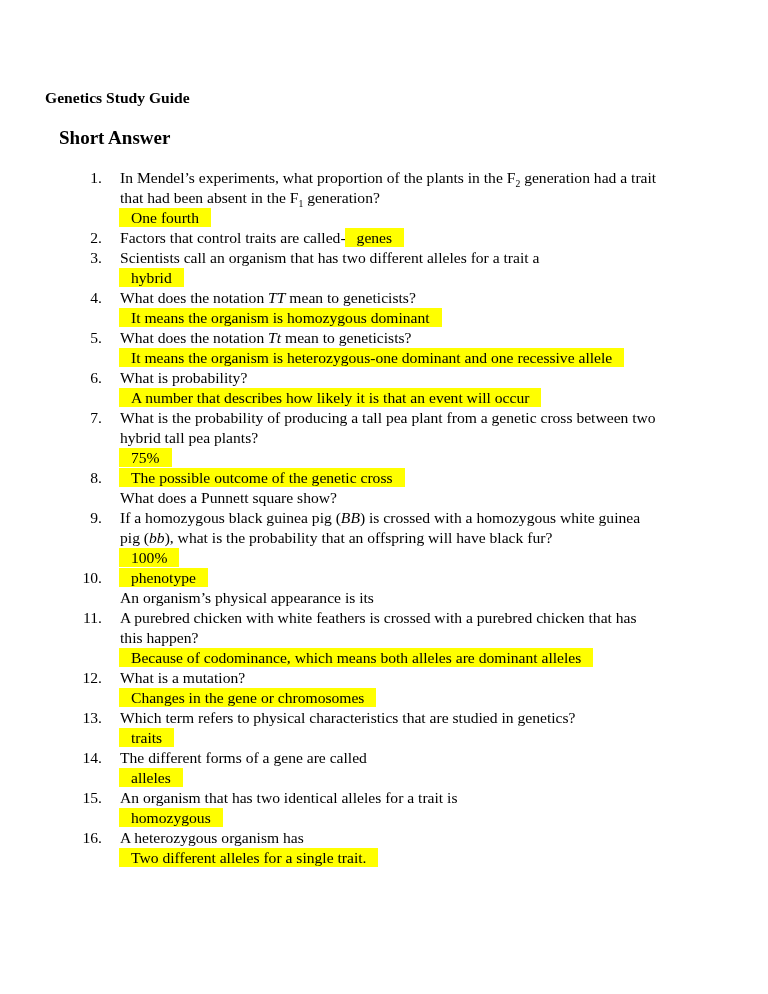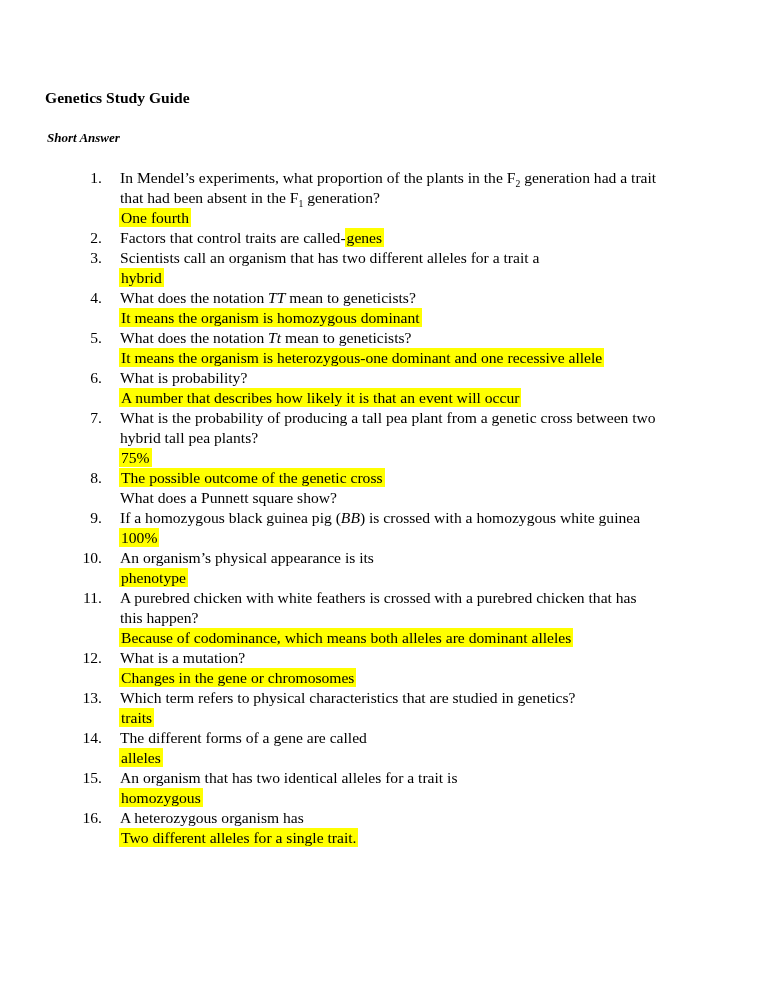--- a/index.html
+++ b/index.html
@@ -16,35 +16,34 @@
     line-height: 20px;
     overflow: hidden;
   }
   .doc-title {
     margin: 0 0 20px 0;
     font-size: 15.6px;
     line-height: 20px;
     font-weight: bold;
   }
   .section-heading {
-    margin: 0 0 20px 2px;
-    font-size: 13px;
+    margin: 0 0 20px 14px;
+    font-size: 19px;
     line-height: 20px;
     font-weight: bold;
-    font-style: italic;
   }
   .question-list { margin: 0; padding: 0; }
   .q-row { display: flex; align-items: flex-start; }
   .q-num { flex: 0 0 57px; text-align: right; white-space: nowrap; }
   .q-body { margin-left: 12px; min-width: 0; }
   .q-line { white-space: nowrap; margin-left: 6px; }
   mark {
     background: var(--hl-color, #ffff00);
     color: inherit;
-    padding: 1px 2px;
+    padding: 1px 12px;
     margin: 0 -2px 0 -1px;
   }
   .it { font-style: italic; }
   sub { font-size: 0.62em; line-height: 0; }
 </style>
 </head>
 <body>
 
 <div class="page">
   <h1 class="doc-title">Genetics Study Guide</h1>
@@ -104,28 +103,29 @@
         <div class="q-num">8.</div>
         <div class="q-body">
           <div class="q-line"><mark>The possible outcome of the genetic cross</mark></div>
           <div class="q-line"><span>What does a Punnett square show?</span></div>
         </div>
       </div>
       <div class="q-row">
         <div class="q-num">9.</div>
         <div class="q-body">
           <div class="q-line"><span>If a homozygous black guinea pig (</span><span class="it">BB</span><span>) is crossed with a homozygous white guinea</span></div>
+          <div class="q-line"><span>pig (</span><span class="it">bb</span><span>), what is the probability that an offspring will have black fur?</span></div>
           <div class="q-line"><mark>100%</mark></div>
         </div>
       </div>
       <div class="q-row">
         <div class="q-num">10.</div>
         <div class="q-body">
+          <div class="q-line"><mark>phenotype</mark></div>
           <div class="q-line"><span>An organism’s physical appearance is its</span></div>
-          <div class="q-line"><mark>phenotype</mark></div>
         </div>
       </div>
       <div class="q-row">
         <div class="q-num">11.</div>
         <div class="q-body">
           <div class="q-line"><span>A purebred chicken with white feathers is crossed with a purebred chicken that has</span></div>
           <div class="q-line"><span>this happen?</span></div>
           <div class="q-line"><mark>Because of codominance, which means both alleles are dominant alleles</mark></div>
         </div>
       </div>

